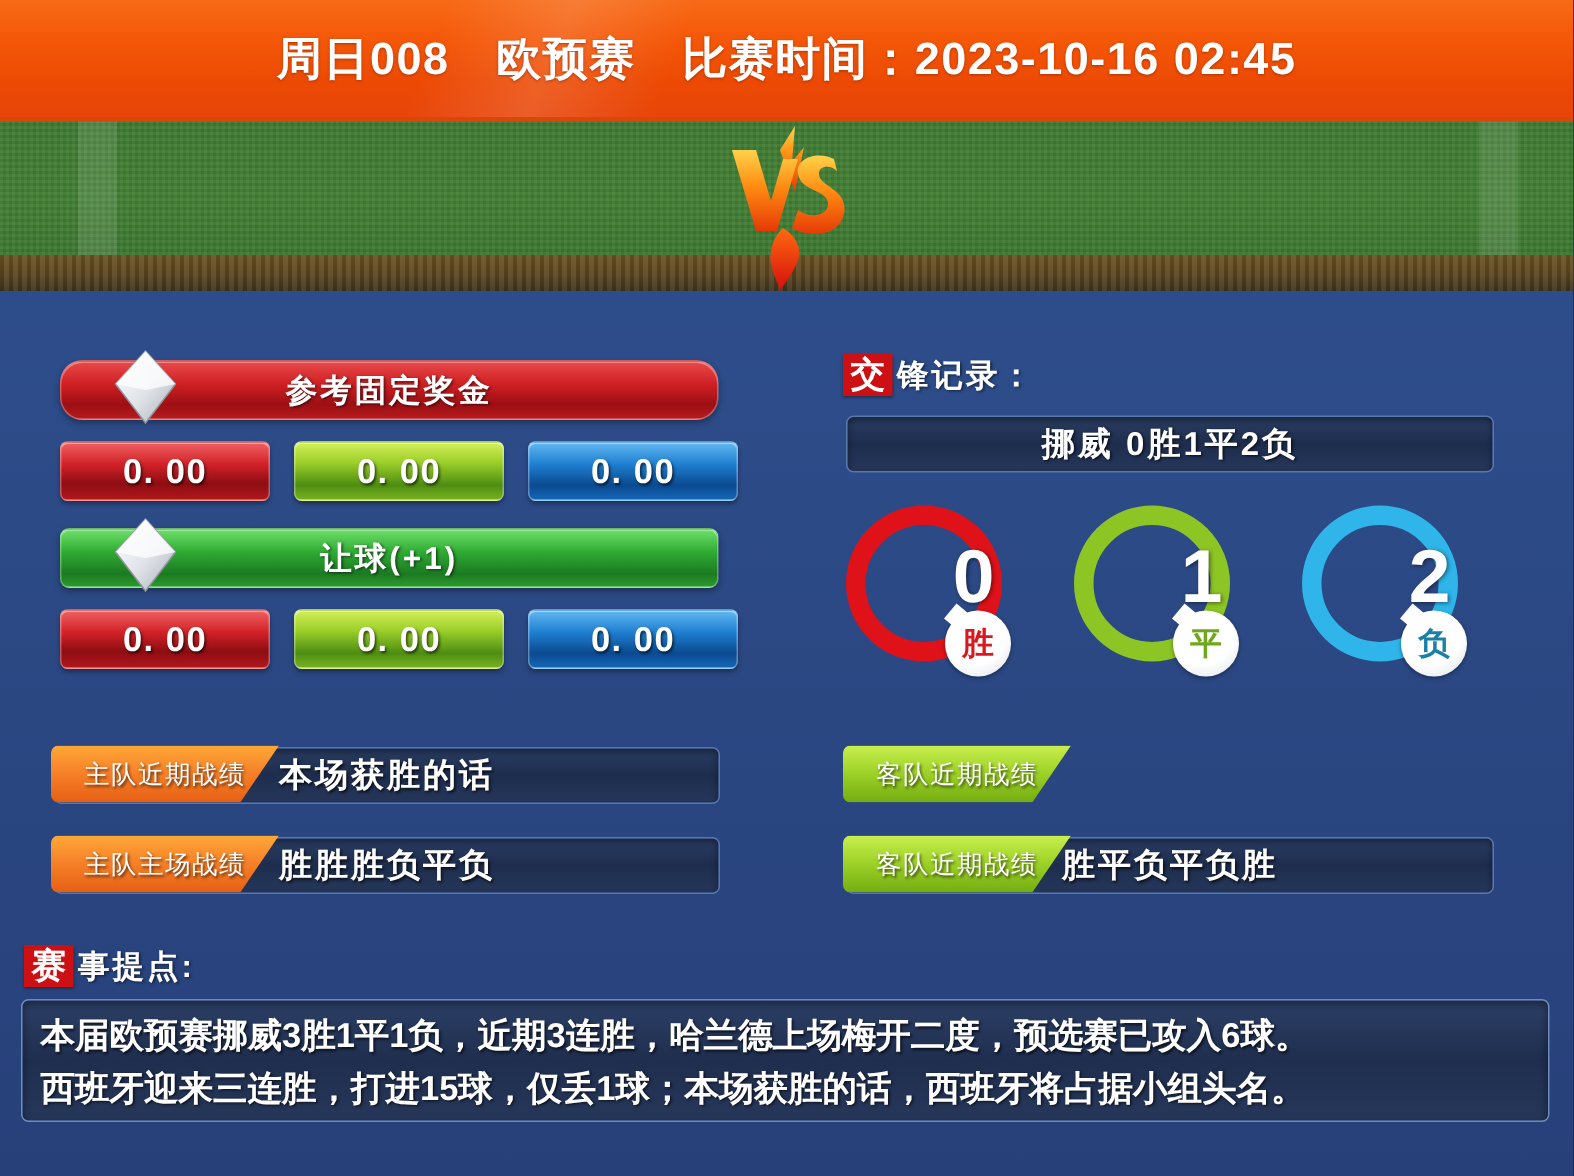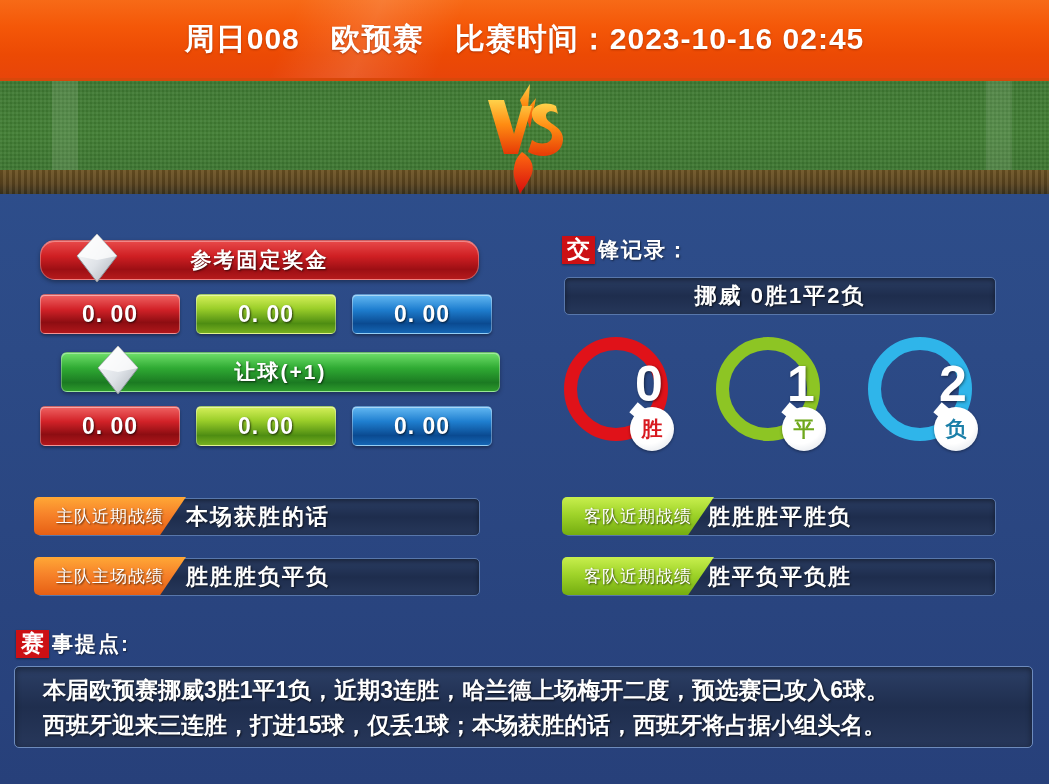--- a/index.html
+++ b/index.html
@@ -281,21 +281,21 @@
 
   
   .note-box {
     position: absolute;
     left: 14px; top: 666px;
     width: 1019px; height: 82px;
     border-radius: 5px;
     background: linear-gradient(180deg, #2c3f66 0%, #1f2e4e 50%, #27375a 100%);
     border: 1px solid #6d8bbd;
     box-shadow: inset 0 2px 6px rgba(0,0,0,0.45);
-    padding: 6px 28px;
+    padding: 6px 12px;
     box-sizing: border-box;
   }
   .note-line {
     color: #ffffff;
     font-size: 23px;
     font-weight: bold;
     line-height: 35px;
     letter-spacing: 0px;
     white-space: nowrap;
     text-shadow: 1px 1px 2px rgba(0,0,0,0.7);
@@ -354,21 +354,21 @@
       </svg>
       <span class="pill-label">参考固定奖金</span>
     </div>
 
     <div class="odds-row" style="left:40px; top:100px;">
       <div class="odds-btn red">0. 00</div>
       <div class="odds-btn green">0. 00</div>
       <div class="odds-btn blue">0. 00</div>
     </div>
 
-    <div class="pill green" style="left:40px; top:158px; width:437px;margin-left:21px;">
+    <div class="pill green" style="left:40px; top:158px; width:437px;">
       <svg class="diamond" viewBox="0 0 44 52">
         <polygon points="22,2 42,24 22,50 2,24" fill="url(#dia1)" stroke="#8d949c" stroke-width="1"></polygon>
         <polygon points="22,2 42,24 22,28 2,24" fill="#ffffff" opacity="0.75"></polygon>
       </svg>
       <span class="pill-label">让球(+1)</span>
     </div>
 
     <div class="odds-row" style="left:40px; top:212px;">
       <div class="odds-btn red">0. 00</div>
       <div class="odds-btn green">0. 00</div>
@@ -409,23 +409,20 @@
     <div class="dark-bar" style="left:36px; top:304px; width:442px; height:36px;">
       <span>本场获胜的话</span>
     </div>
     <div class="form-tag orange" style="left:34px; top:303px;">主队近期战绩</div>
 
     <div class="dark-bar" style="left:36px; top:364px; width:442px; height:36px;">
       <span>胜胜胜负平负</span>
     </div>
     <div class="form-tag orange" style="left:34px; top:363px;">主队主场战绩</div>
 
-    <div class="dark-bar" style="left:564px; top:304px; width:430px; height:36px;">
-      <span>胜胜胜平胜负</span>
-    </div>
     <div class="form-tag lime" style="left:562px; top:303px;">客队近期战绩</div>
 
     <div class="dark-bar" style="left:564px; top:364px; width:430px; height:36px;">
       <span>胜平负平负胜</span>
     </div>
     <div class="form-tag lime" style="left:562px; top:363px;">客队近期战绩</div>
 
     <div class="sec-head" style="left:16px; top:436px;">
       <span class="glyph">赛</span>
       <span class="rest">事提点:</span>

